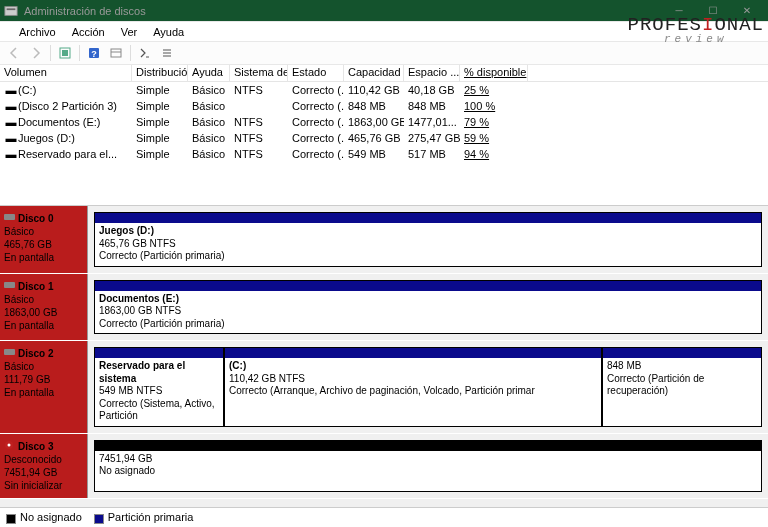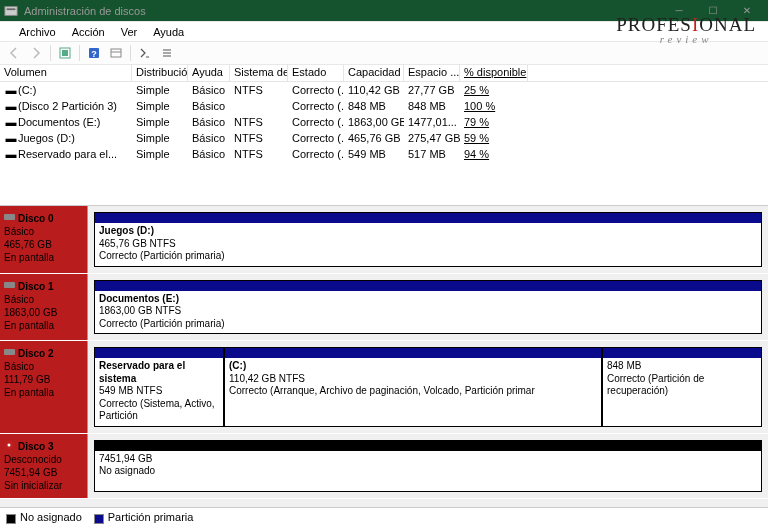--- a/index.html
+++ b/index.html
@@ -9,21 +9,21 @@
 .titlebar-icon svg { width: 14px; height: 14px; }
 .titlebar-text { color: #999; font-size: 11px; flex: 1; }
 .win-controls { display: flex; }
 .win-btn { width: 34px; height: 22px; display: flex; align-items: center; justify-content: center; color: #999; font-size: 10px; }
 .menubar { height: 19px; display: flex; align-items: center; padding: 0 12px; font-size: 11px; gap: 2px; }
 .menu-item { padding: 0 7px; }
 .toolbar { height: 24px; display: flex; align-items: center; padding: 0 4px; gap: 2px; border-top: 1px solid #e8e8e8; border-bottom: 1px solid #e8e8e8; background: #fcfcfc; }
 .tool-btn { width: 20px; height: 20px; display: flex; align-items: center; justify-content: center; color: #555; }
 .tool-btn.disabled { color: #ccc; }
 .tool-sep { width: 1px; height: 16px; background: #ddd; margin: 0 2px; }
-.watermark { position: absolute; top: 14px; right: 12px; font-family: Liberation Serif, serif; font-size: 19px; color: #222; letter-spacing: 1px; z-index: 99; pointer-events: none; }
+.watermark { position: absolute; top: 14px; right: 4px; font-family: Liberation Mono, monospace; font-size: 19px; color: #222; letter-spacing: 1px; z-index: 99; pointer-events: none; }
 .watermark .red { color: #c02020; }
 .content { display: flex; flex-direction: column; height: calc(100% - 65px); }
 .volumes { height: 140px; overflow: hidden; background: #fff; }
 .vol-header { display: flex; height: 17px; background: #fff; border-bottom: 1px solid #e5e5e5; }
 .vol-header > div { padding: 1px 4px; font-size: 11px; border-right: 1px solid #e5e5e5; overflow: hidden; white-space: nowrap; }
 .vol-row { display: flex; height: 16px; align-items: center; }
 .vol-row > div { padding: 0 4px; font-size: 11px; overflow: hidden; white-space: nowrap; }
 .vol-icon { width: 14px; display: inline-block; text-align: center; }
 .c-vol { width: 132px; } .c-dist { width: 56px; } .c-tipo { width: 42px; } .c-sis { width: 58px; } .c-est { width: 56px; } .c-cap { width: 60px; } .c-esp { width: 56px; } .c-pct { width: 68px; text-decoration: underline; }
 .disks { flex: 1; overflow: auto; background: #f0f0f0; border-top: 1px solid #ccc; }
@@ -130,21 +130,21 @@
       <div class="c-pct">% disponible</div>
     </div>
     <div id="vol-body">
         <div class="vol-row">
           <div class="c-vol"><span class="vol-icon">▬</span>(C:)</div>
           <div class="c-dist">Simple</div>
           <div class="c-tipo">Básico</div>
           <div class="c-sis">NTFS</div>
           <div class="c-est">Correcto (...</div>
           <div class="c-cap">110,42 GB</div>
-          <div class="c-esp">27,77 GB</div>
+          <div class="c-esp">40,18 GB</div>
           <div class="c-pct">25 %</div>
         </div>
         <div class="vol-row">
           <div class="c-vol"><span class="vol-icon">▬</span>(Disco 2 Partición 3)</div>
           <div class="c-dist">Simple</div>
           <div class="c-tipo">Básico</div>
           <div class="c-sis"></div>
           <div class="c-est">Correcto (...</div>
           <div class="c-cap">848 MB</div>
           <div class="c-esp">848 MB</div>

